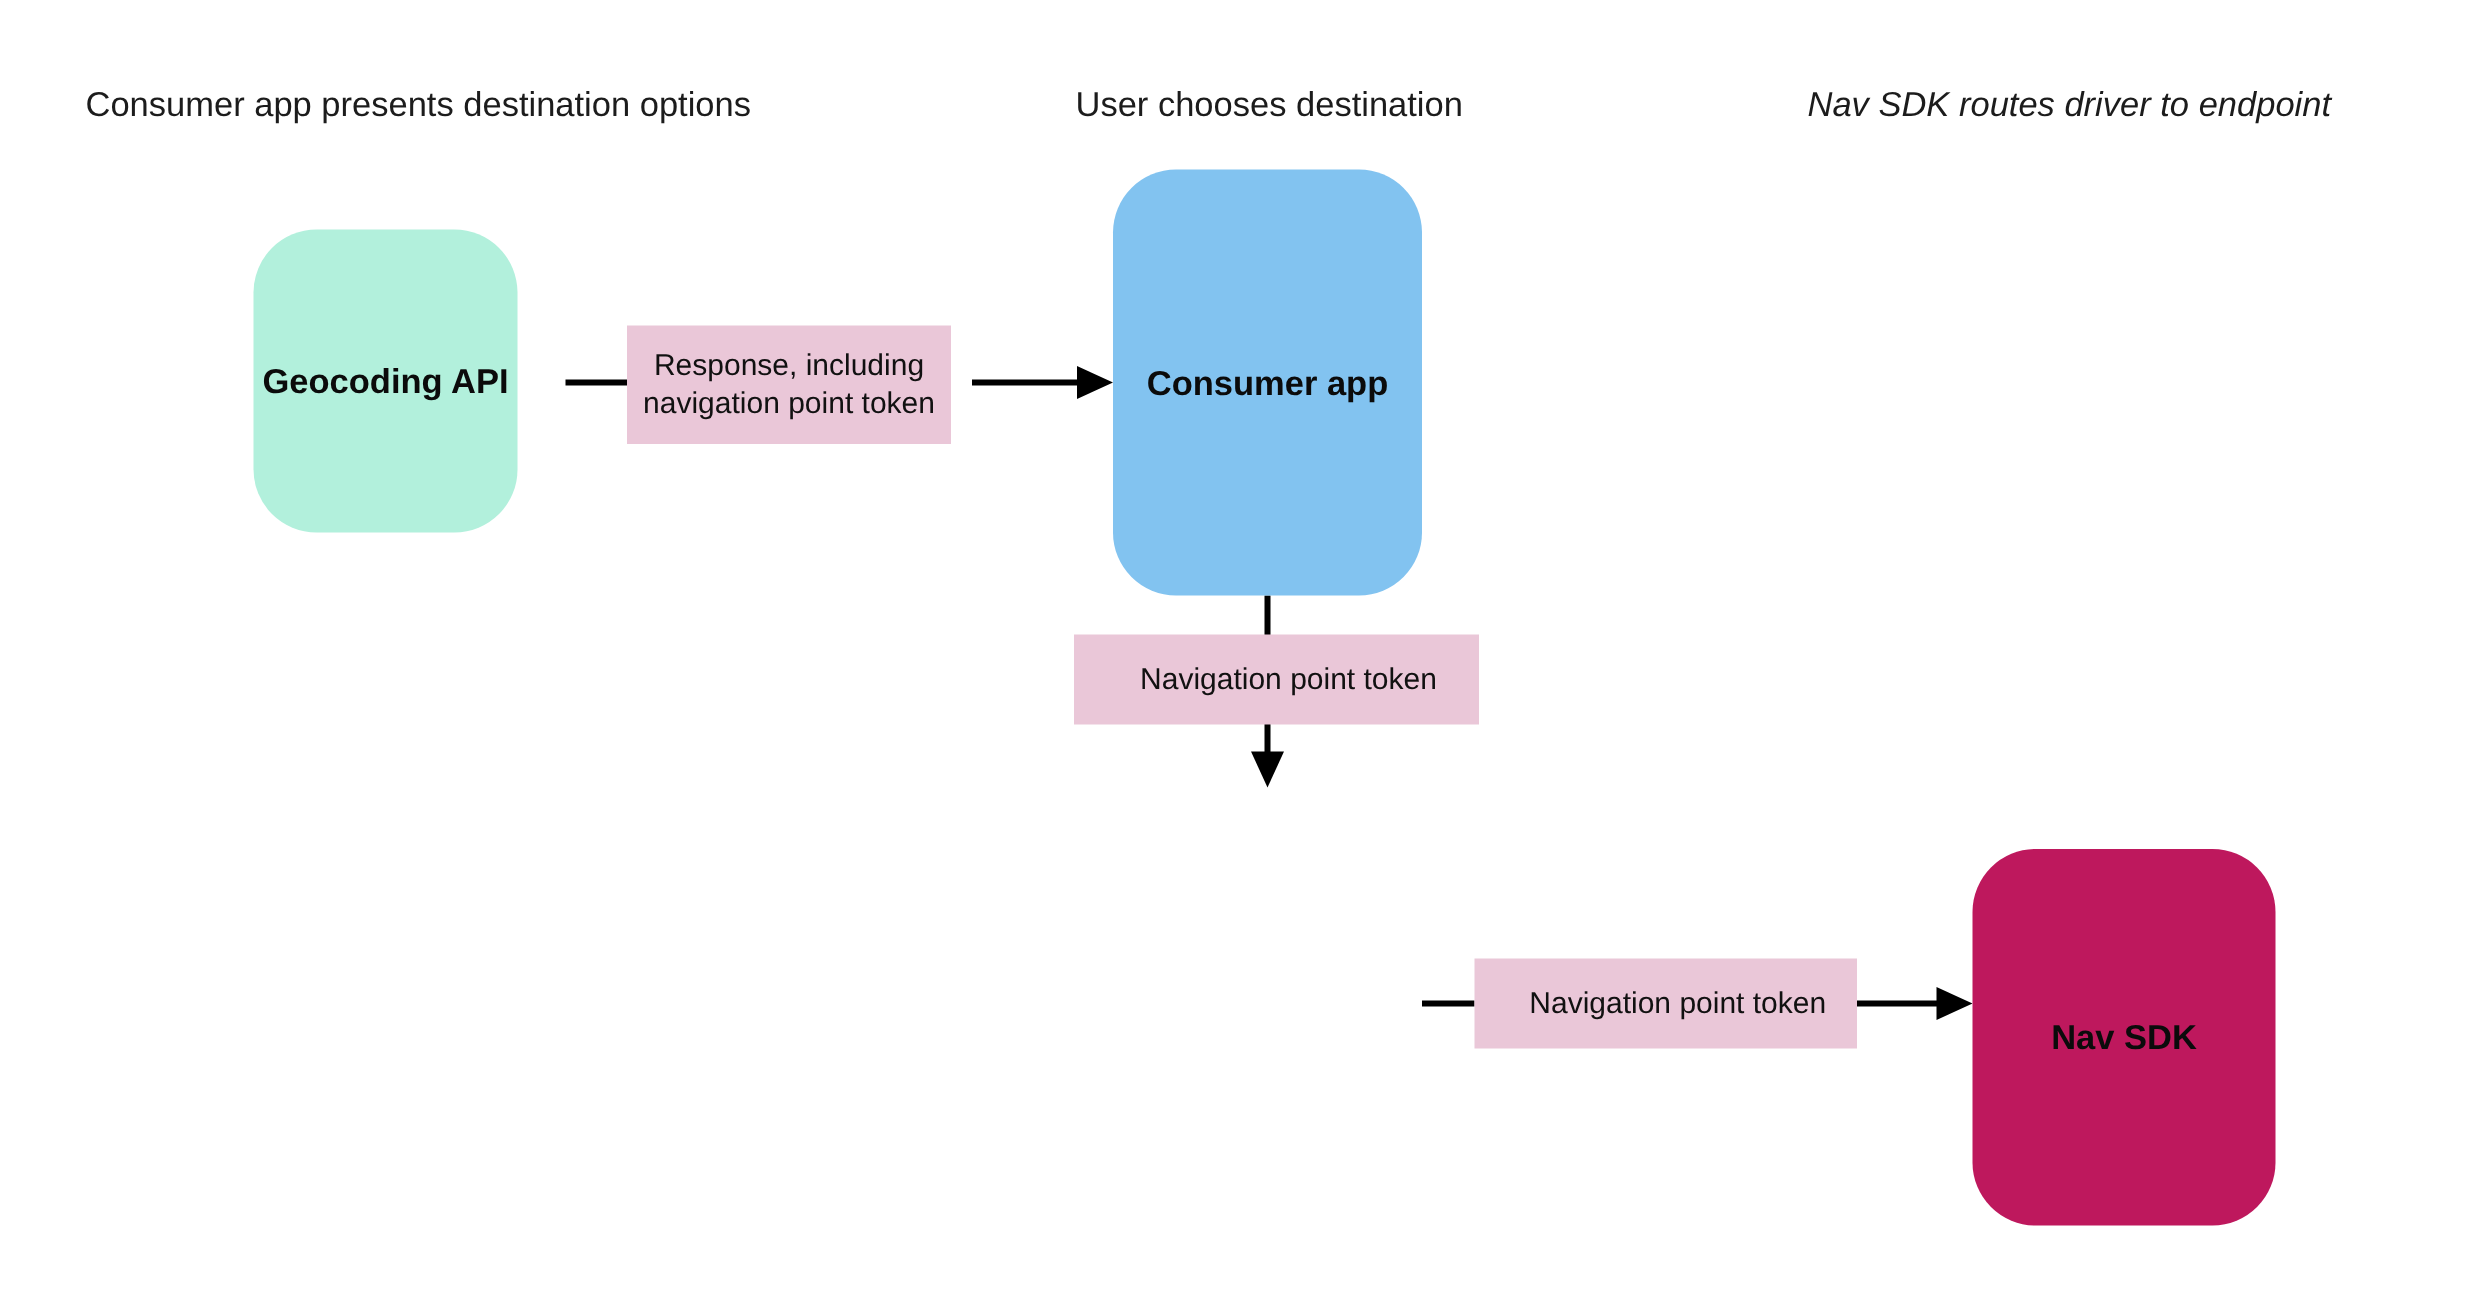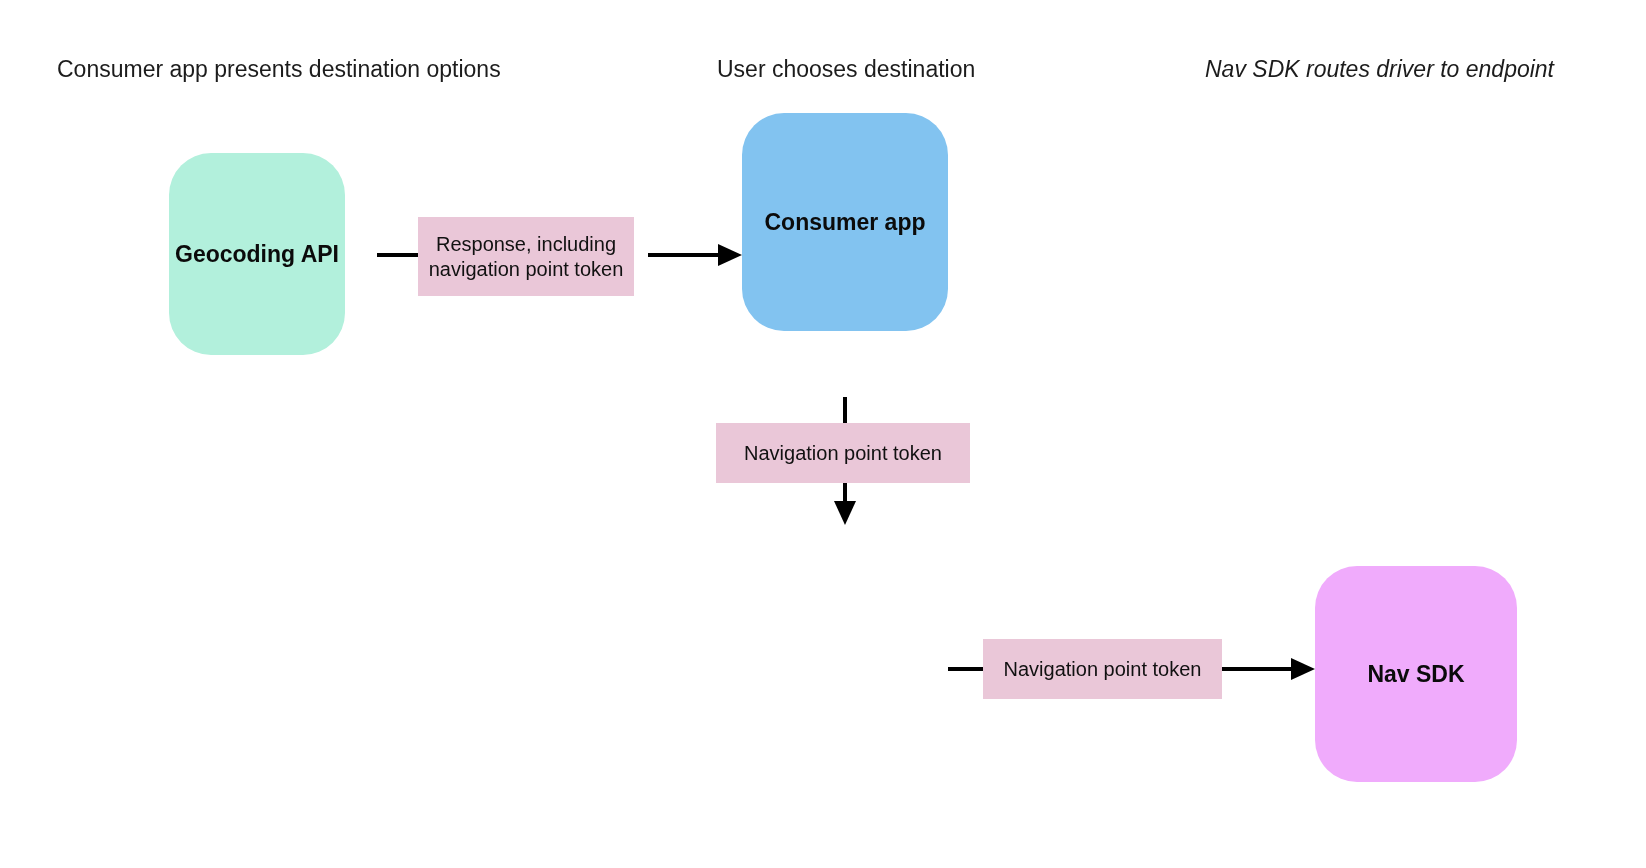--- a/index.html
+++ b/index.html
@@ -33,37 +33,38 @@
     display: flex;
     align-items: center;
     justify-content: center;
     font-size: 23px;
     font-weight: 700;
     color: #0b0b0b;
     text-align: center;
     z-index: 2;
   }
   .node.geocoding { left: 169px; top: 153px; width: 176px; height: 202px; background: #b2f0dc; }
-  .node.consumer  { left: 742px; top: 113px; width: 206px; height: 218px; background: #82c3f0; }
+  .node.consumer  { left: 742px; top: 113px; width: 206px; height: 284px; background: #82c3f0; }
   .node.driver    { left: 741px; top: 528px; width: 207px; height: 288px; background: #82c3f0; }
-  .node.navsdk    { left: 1315px; top: 566px; width: 202px; height: 216px; background: #f0abfc; }
+  .node.navsdk    { left: 1315px; top: 566px; width: 202px; height: 251px; background: #be185d; }
 
   
   .edge-label {
     position: absolute;
     background: #eac7d8;
     display: flex;
     align-items: center;
     justify-content: center;
     text-align: center;
     font-size: 20px;
     font-weight: 400;
     color: #111111;
     line-height: 1.25;
     z-index: 3;
+    padding-left: 16px;
   }
   .edge-label.response { left: 418px; top: 217px; width: 216px; height: 79px; padding: 0 8px; box-sizing: border-box; }
   .edge-label.token1   { left: 716px; top: 423px; width: 254px; height: 60px; }
   .edge-label.token2   { left: 983px; top: 639px; width: 239px; height: 60px; }
 
   
   .shaft {
     position: absolute;
     background: #000000;
     z-index: 1;

